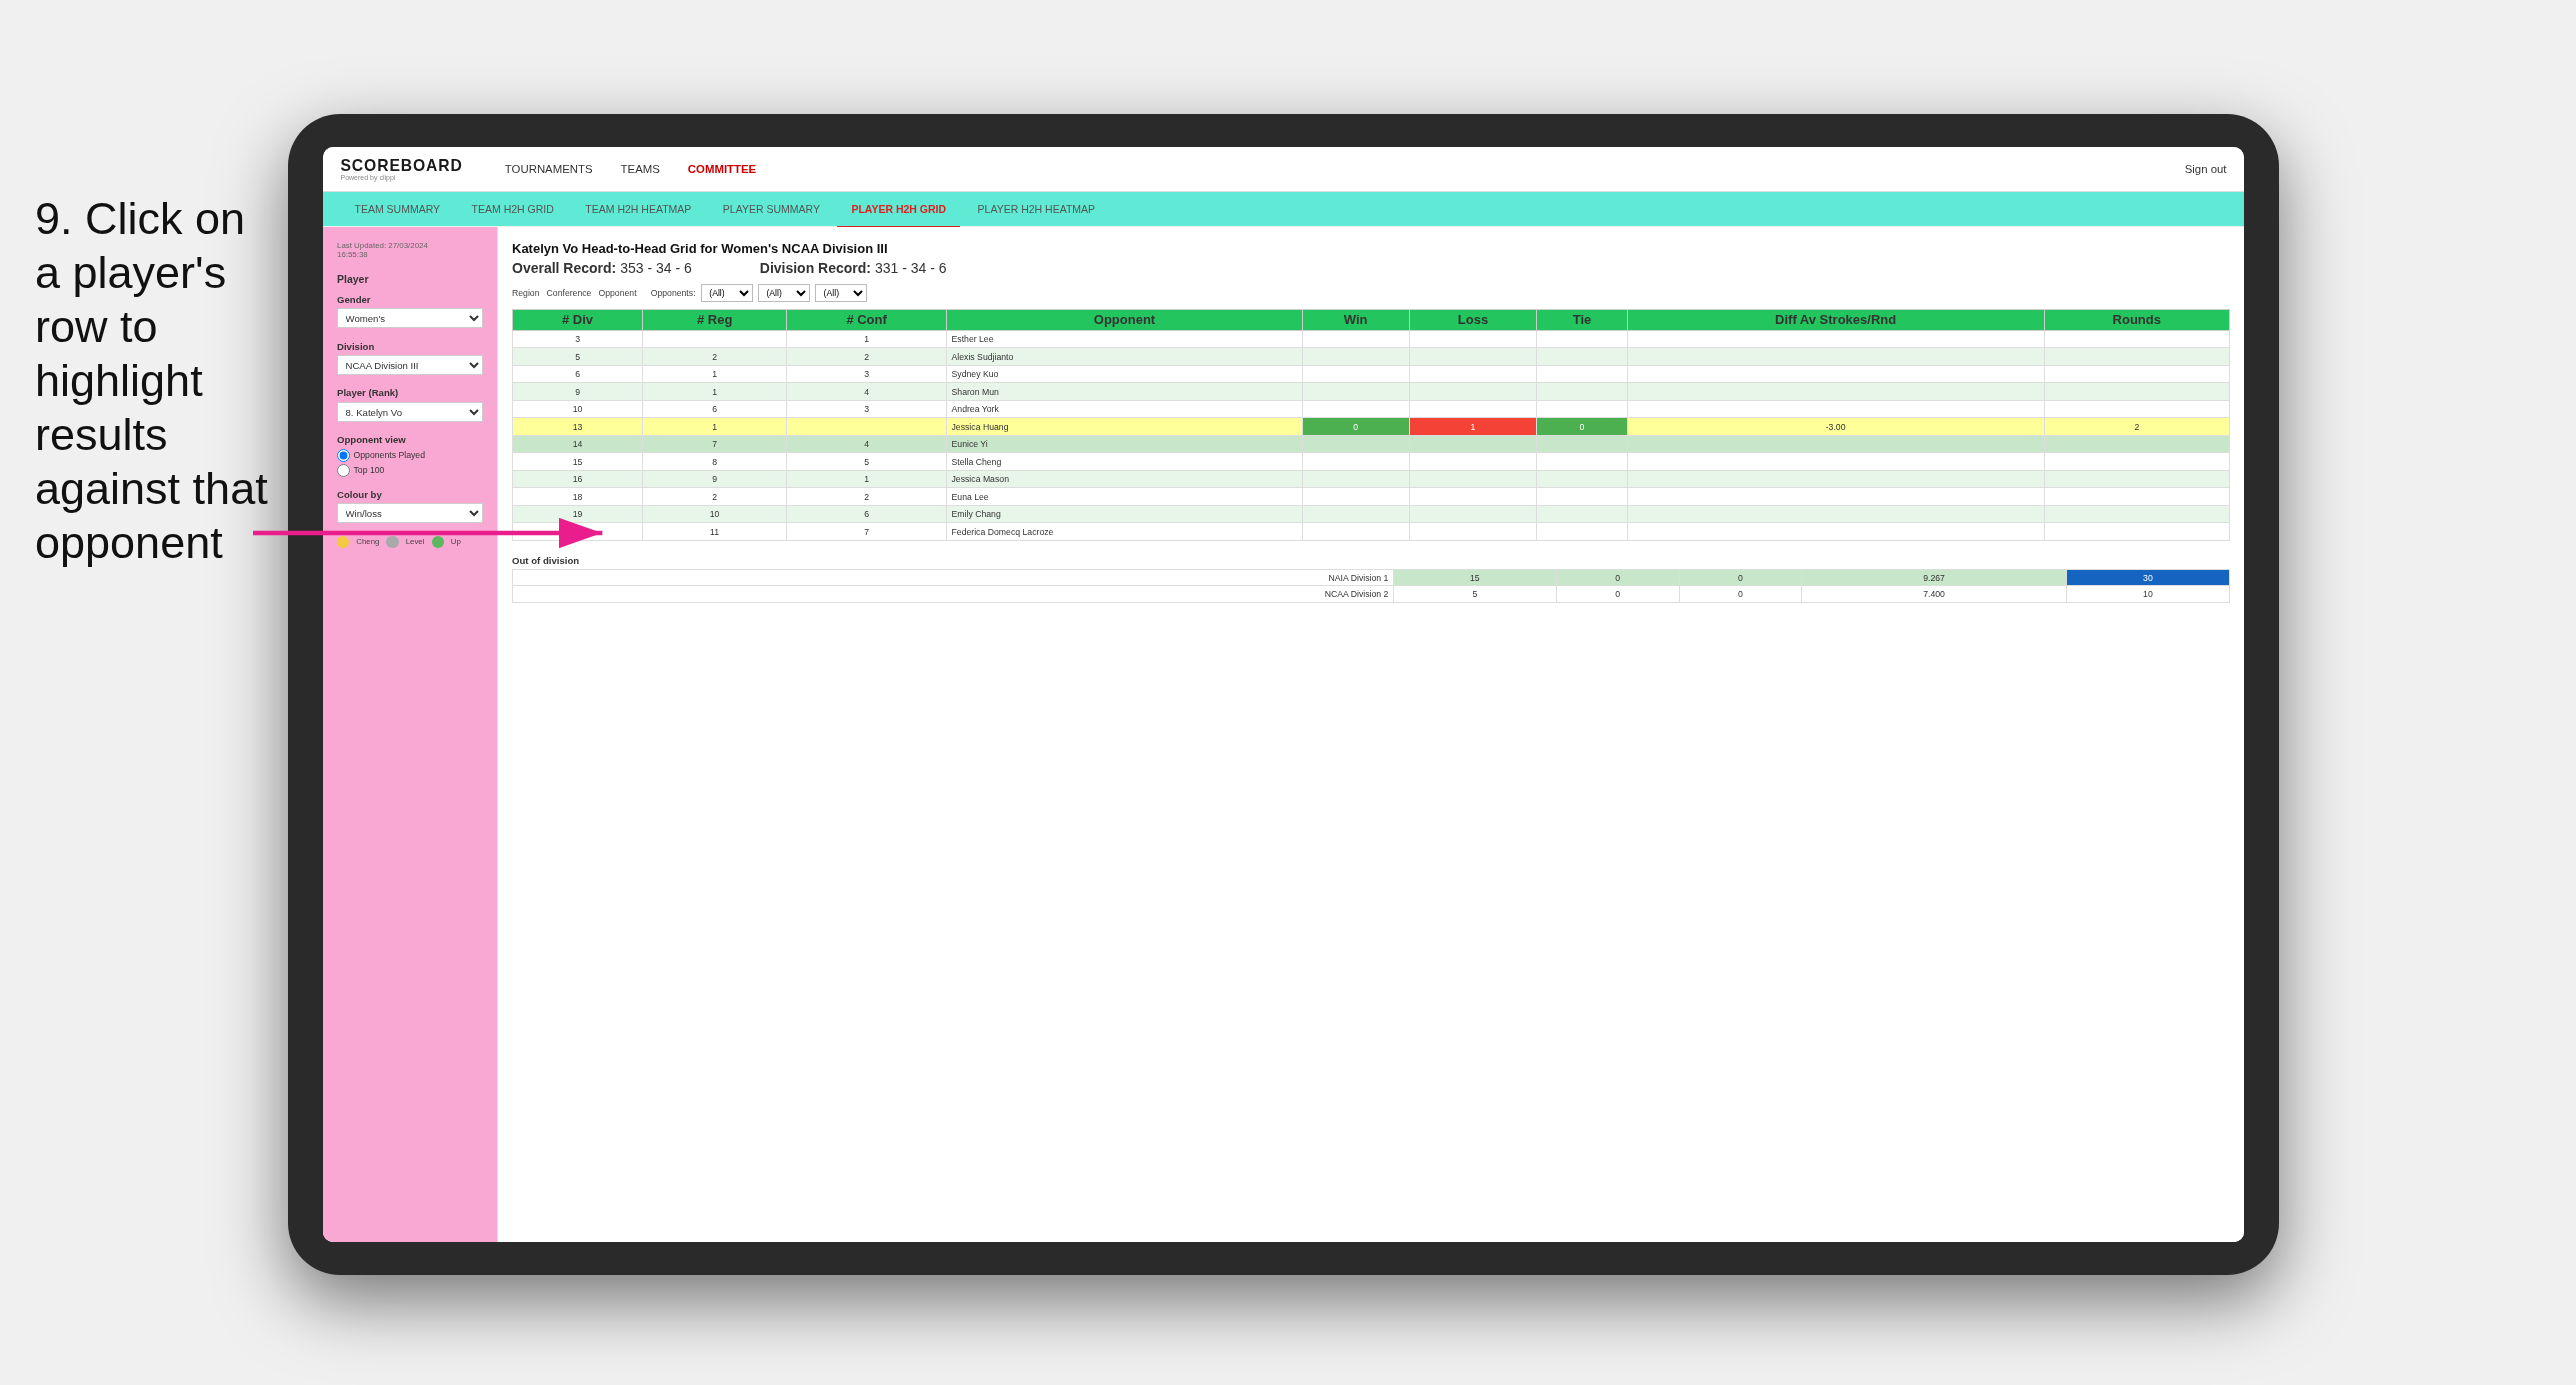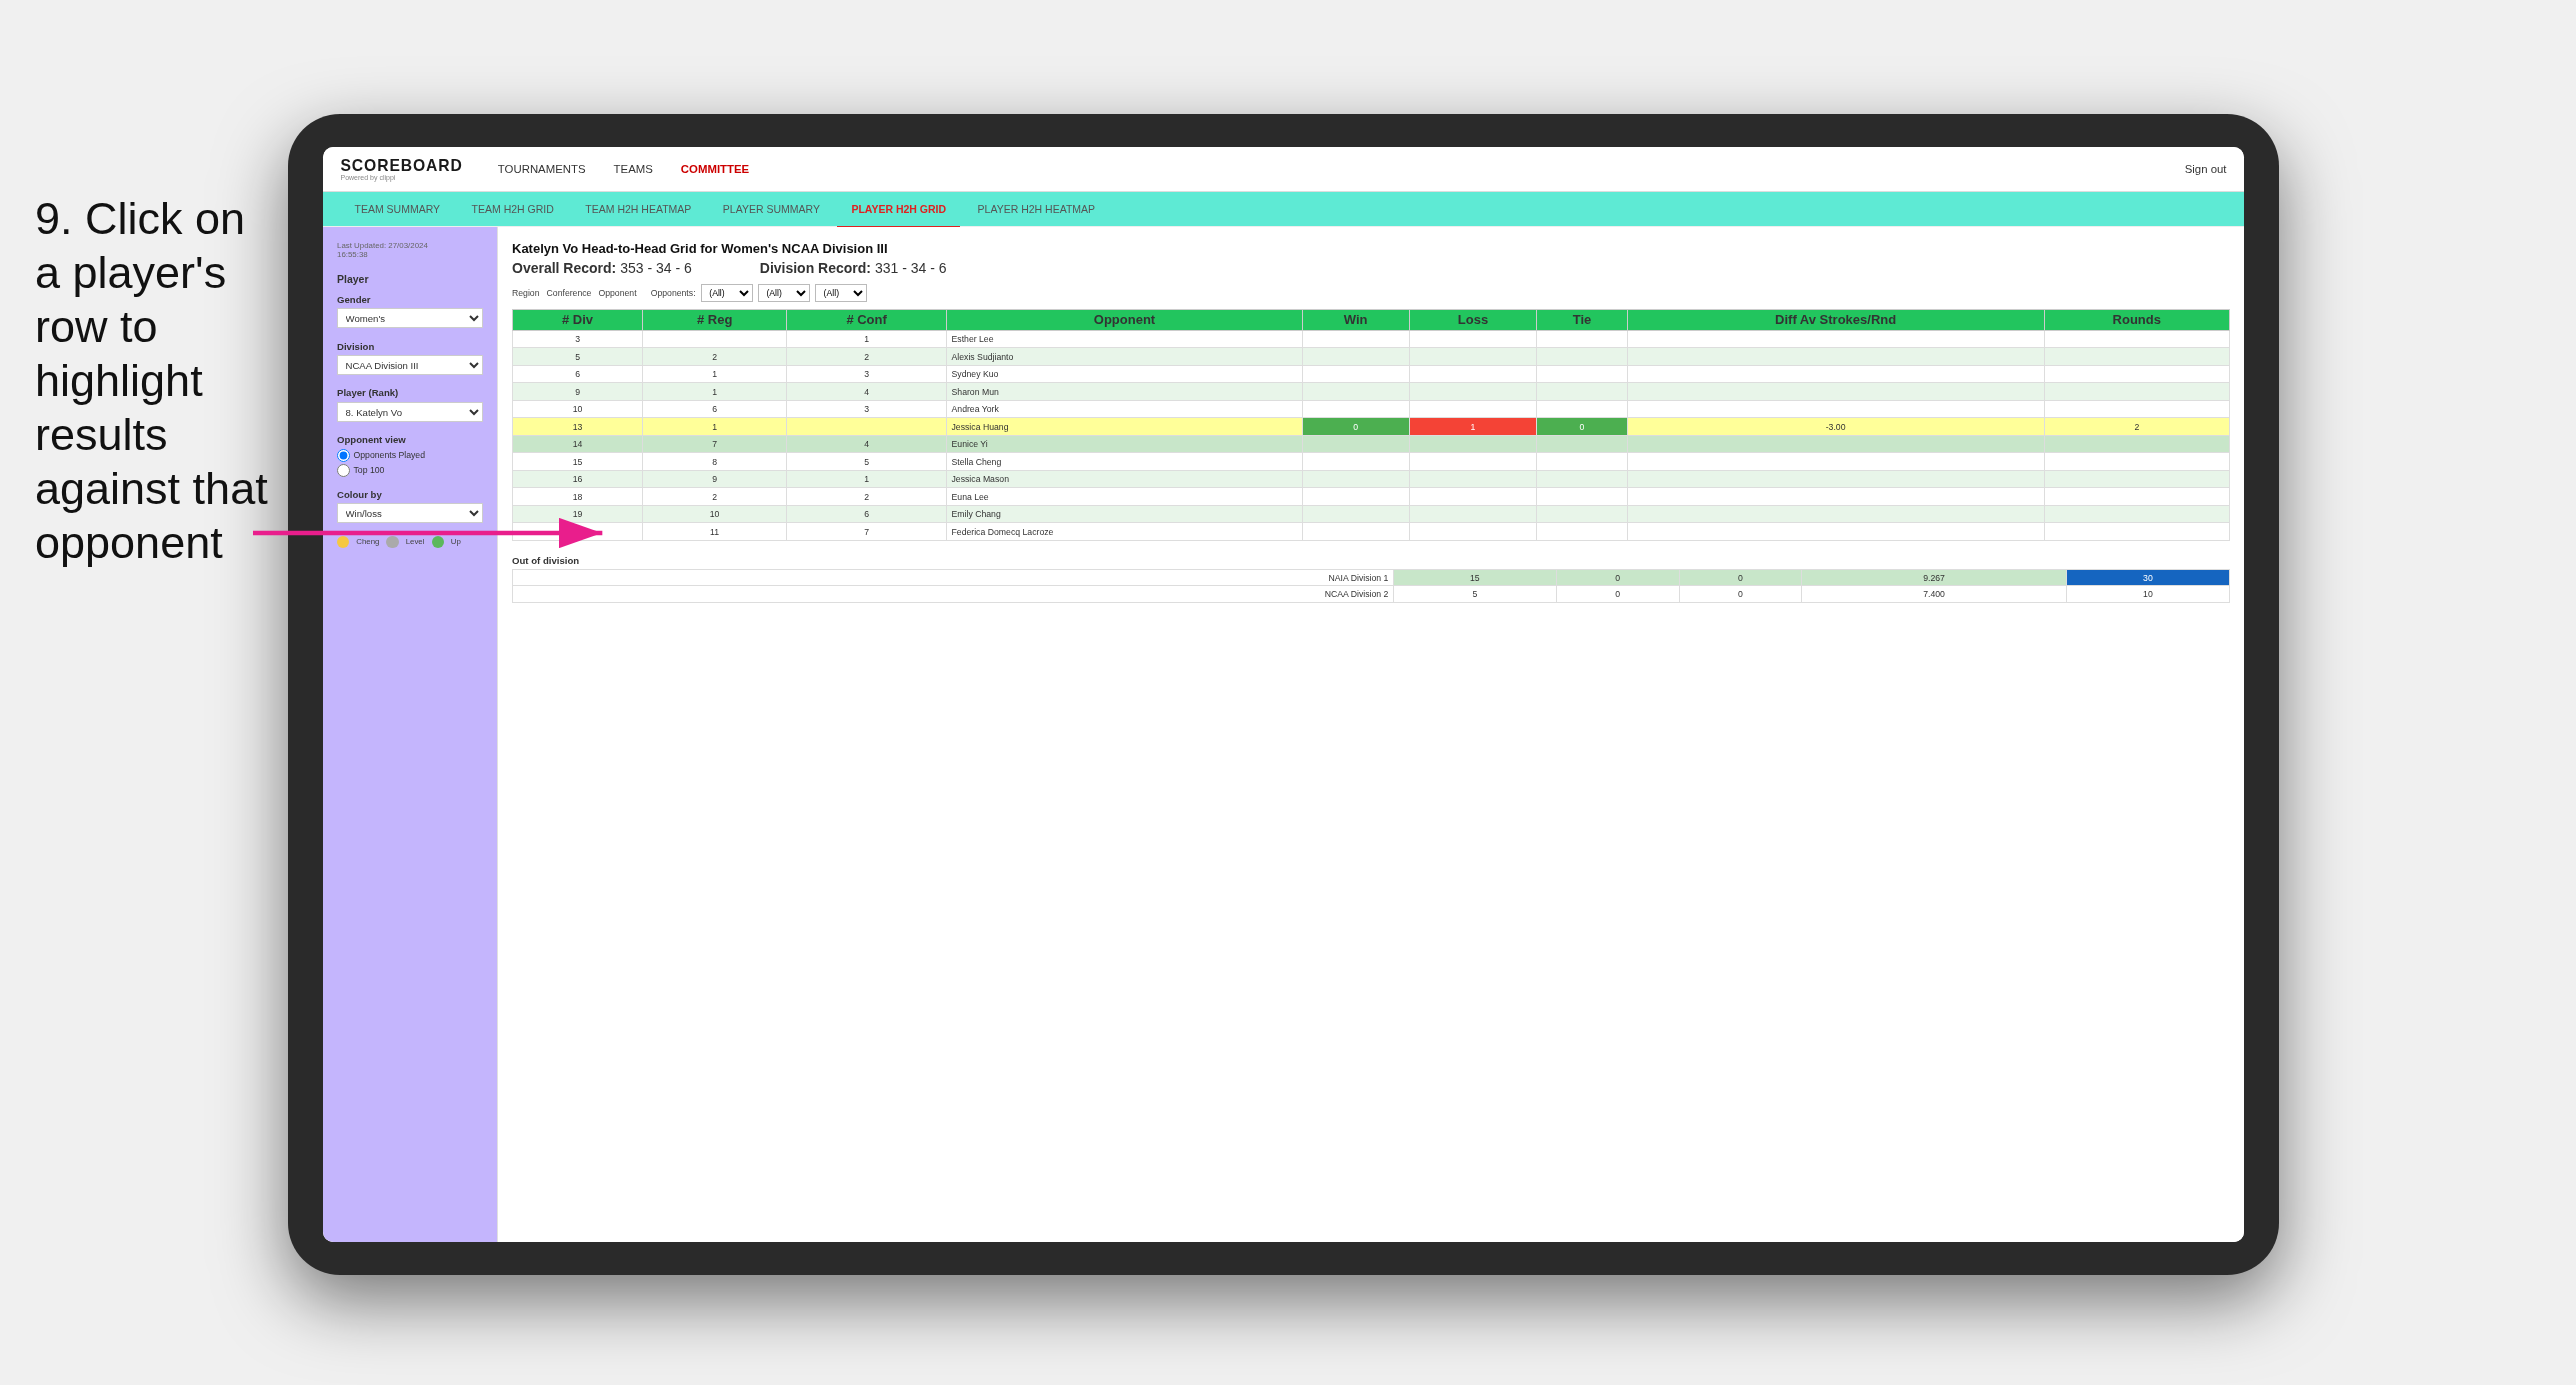--- a/index.html
+++ b/index.html
@@ -75,20 +75,21 @@
 
     .logo-sub {
       font-size: 7px;
       color: #888;
       margin-top: -1.7px;
     }
 
     .nav-links {
       display: flex;
       gap: 28px;
+      margin-left: 7px;
     }
 
     .nav-link {
       font-size: 11.4px;
       color: #333;
       text-decoration: none;
       cursor: pointer;
       padding: 3.5px 0;
     }
 
@@ -136,21 +137,21 @@
     
     .main-content {
       display: flex;
       height: calc(100% - 80px);
       background: #f4f4f4;
     }
 
     
     .sidebar {
       width: 175px;
-      background: #c4b5fd;
+      background: #f9a8d4;
       border-right: 0.9px solid #e0e0e0;
       padding: 14px;
       flex-shrink: 0;
     }
 
     .sidebar-updated {
       font-size: 7.9px;
       color: #666;
       margin-bottom: 14px;
     }

